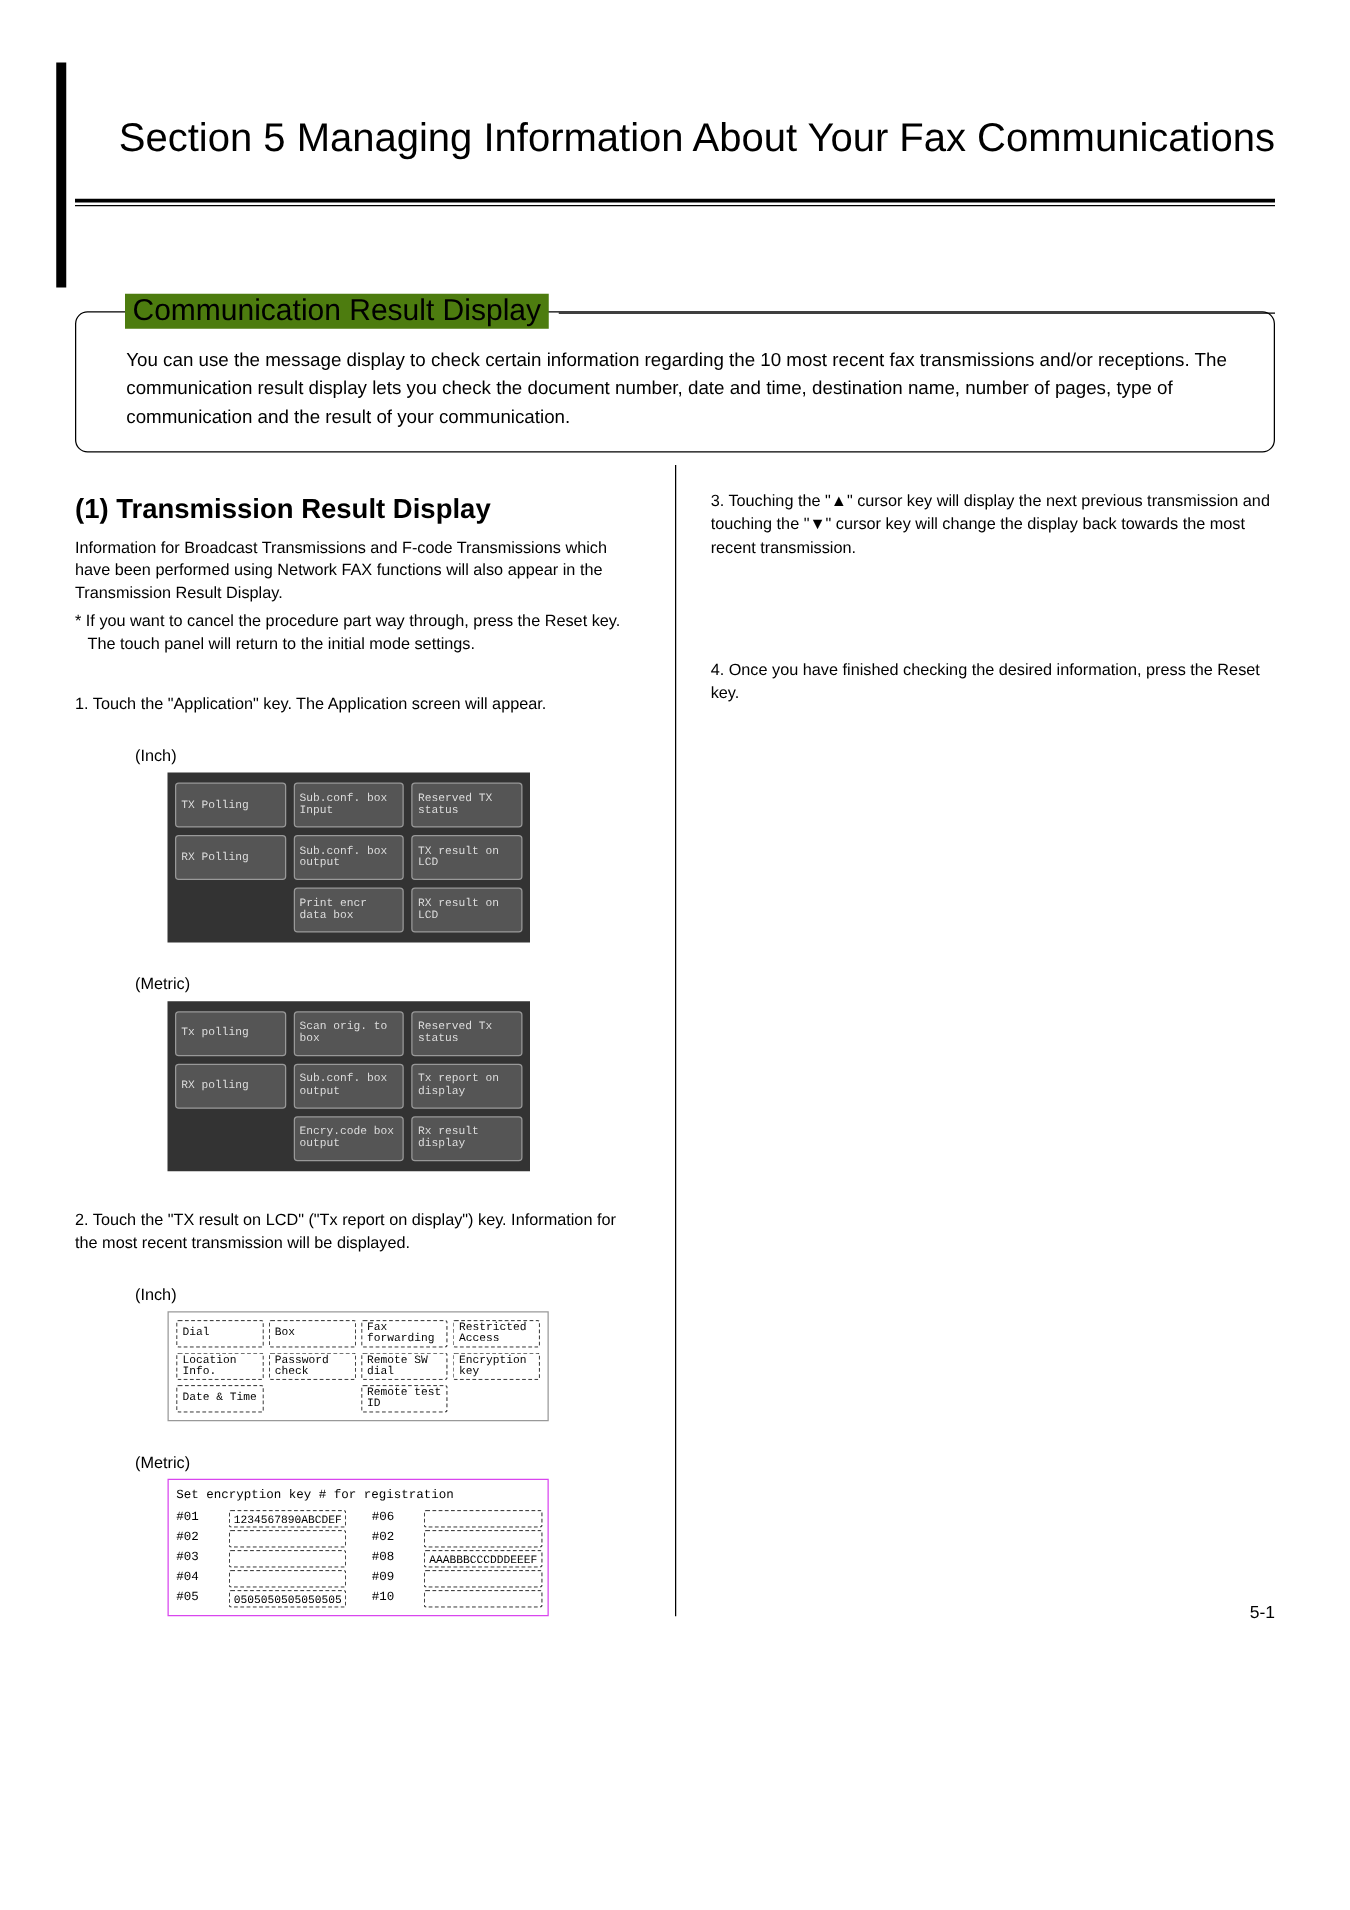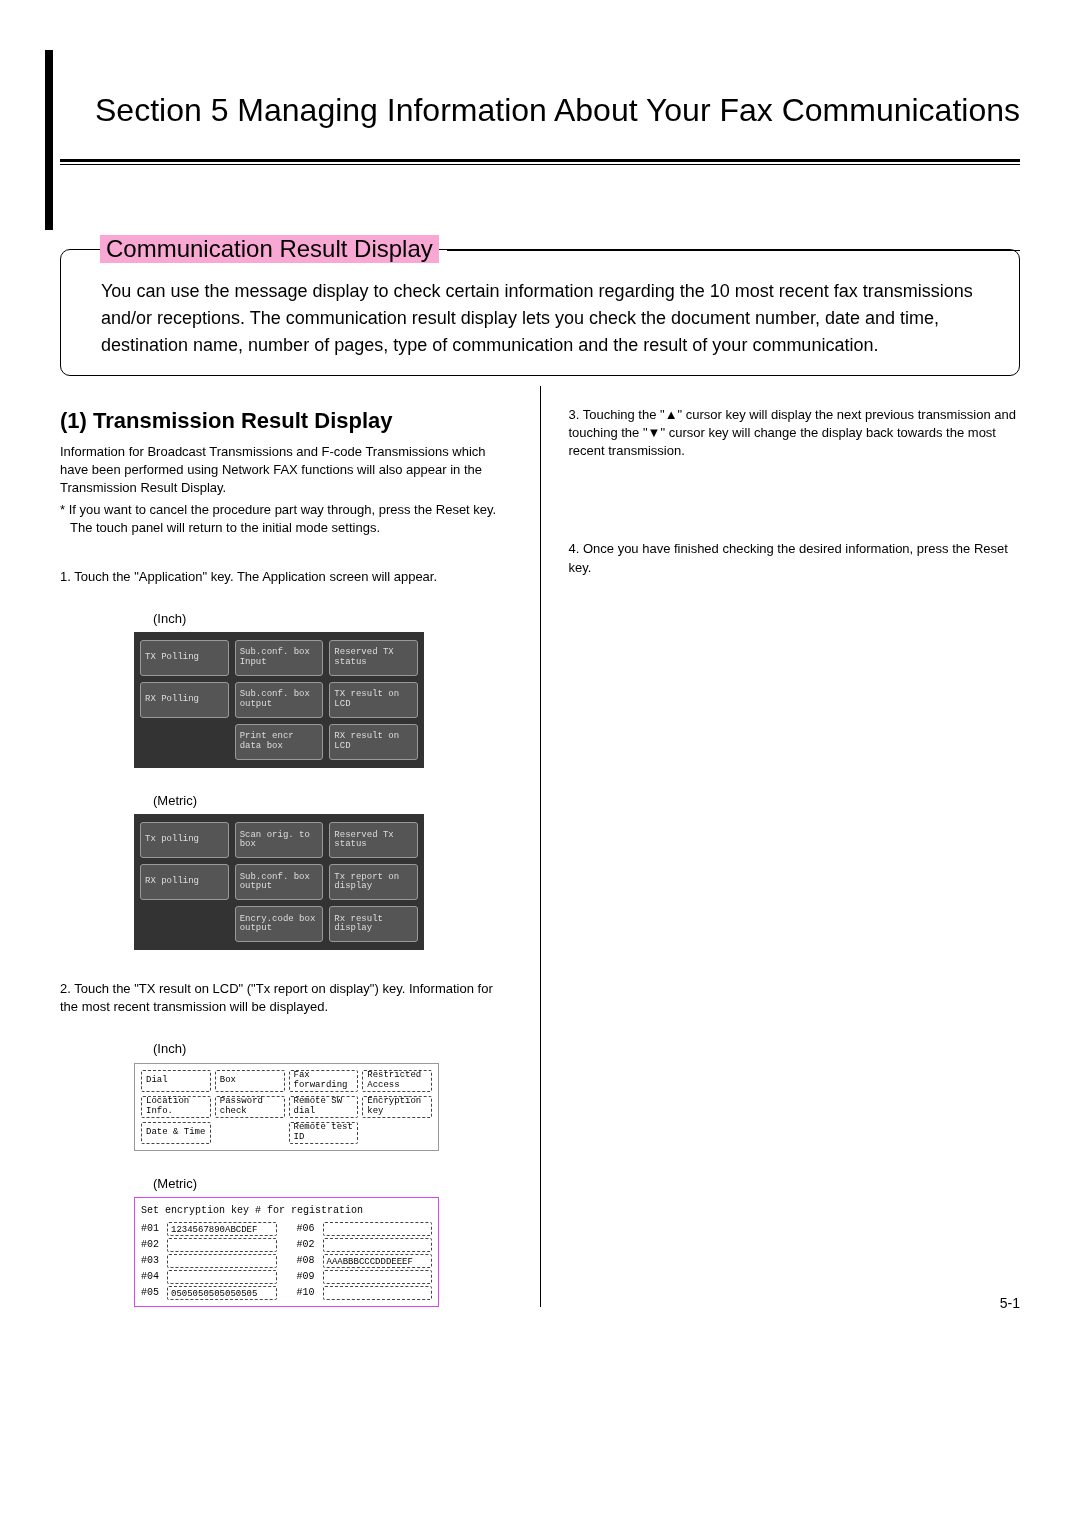--- a/index.html
+++ b/index.html
@@ -49,31 +49,31 @@
   }
   .intro-title-line {
     display: flex;
     align-items: center;
   }
   .intro-title {
     font-size: 24px;
     font-weight: normal;
     margin: 0;
     padding: 0 6px;
-    background: #f9a8d4;
+    background: #4d7c0f;
     position: relative;
     z-index: 2;
     margin-left: 40px;
   }
   .intro-box {
     border: 1px solid #000;
     border-radius: 10px;
     margin-top: -14px;
     padding: 28px 20px 16px 40px;
-    font-size: 18px;
+    font-size: 15px;
     line-height: 1.5;
   }
   .intro-hr {
     flex: 1;
     border-top: 1px solid #000;
     margin-left: 8px;
     margin-top: 4px;
   }
   .columns {
     display: flex;
@@ -93,21 +93,21 @@
     font-size: 22px;
     margin: 0 0 6px 0;
     font-weight: bold;
   }
   p.body { margin: 0 0 4px 0; }
   p.note { margin: 0 0 4px 0; padding-left: 10px; text-indent: -10px; }
   ol.steps { list-style: none; padding: 0; margin: 30px 0 0 0; }
   ol.steps li { margin-bottom: 6px; }
   ol.steps-r { list-style: none; padding: 0; margin: 0; }
   ol.steps-r li { margin-bottom: 80px; }
-  .panel-label { margin: 24px 0 4px 93px; font-size: 13px; }
+  .panel-label { margin: 24px 0 4px 48px; font-size: 13px; }
   .panel {
     width: 290px;
     margin-left: 74px;
     background: #333;
     padding: 8px 6px;
     display: flex;
     flex-direction: column;
     gap: 6px;
   }
   .panel-row { display: flex; gap: 6px; }
@@ -157,21 +157,21 @@
     width: 305px;
     margin-left: 74px;
     border: 1px solid #d946ef;
     padding: 6px;
     font-family: "Courier New", monospace;
     font-size: 10px;
   }
   .enc-title { margin-bottom: 4px; }
   .enc-grid { display: flex; gap: 20px; }
   .enc-col { flex: 1; display: flex; flex-direction: column; gap: 2px; }
-  .enc-row { display: flex; align-items: center; gap: 0; }
+  .enc-row { display: flex; align-items: center; gap: 16px; }
   .enc-id { width: 26px; }
   .enc-field {
     flex: 1;
     border: 1px dashed #444;
     border-radius: 2px;
     height: 14px;
     padding: 0 3px;
     font-size: 9px;
     line-height: 14px;
     overflow: hidden;

